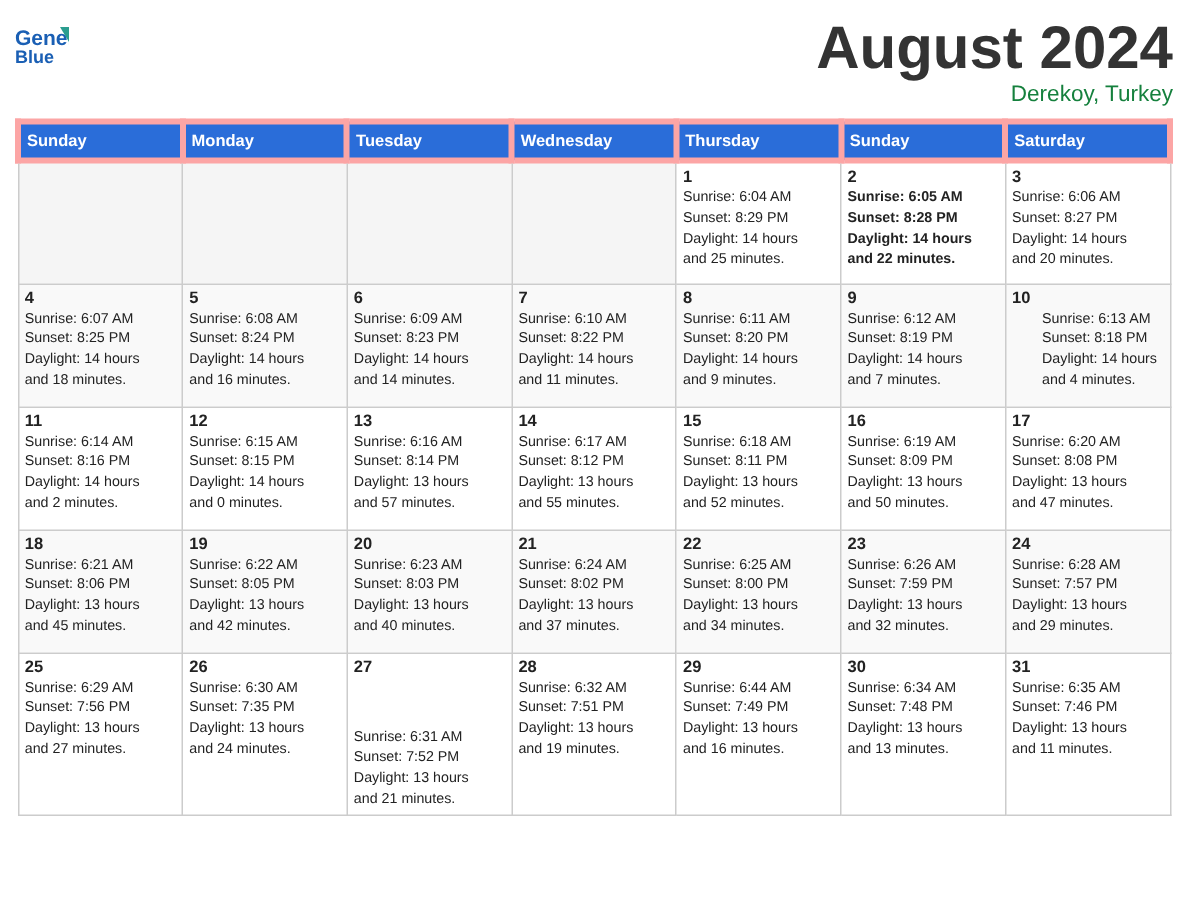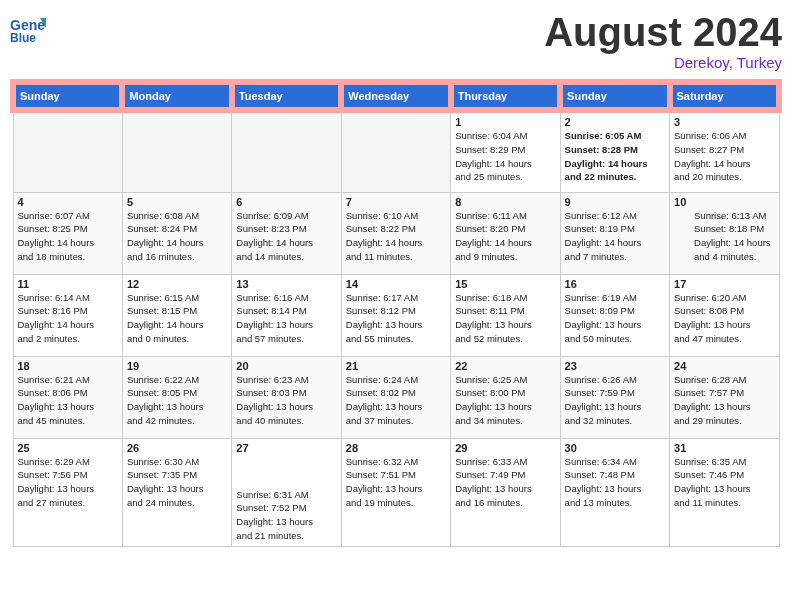--- a/index.html
+++ b/index.html
@@ -7,25 +7,25 @@
     
     .page { width: 792px; height: 612px; background: #fff; padding: 10px; }
     
     .header { display: flex; justify-content: space-between; align-items: flex-start; margin-bottom: 8px; }
     
     .logo { display: flex; align-items: center; }
     .logo-icon { width: 36px; height: 36px; margin-right: 4px; position: relative; }
     
     .title-block { text-align: right; }
     .month-year { font-size: 40px; font-weight: bold; color: #333; line-height: 1.1; }
-    .location { font-size: 15px; color: #6d28d9; }
+    .location { font-size: 15px; color: #15803d; }
     
     table { width: 100%; border-collapse: collapse; table-layout: fixed; }
     
-    th { background: #2a6dd9; color: #fff; font-size: 11px; font-weight: bold; padding: 5px 4px; text-align: left; border: 6px solid #fca5a5; }
+    th { background: #2a6dd9; color: #fff; font-size: 11px; font-weight: bold; padding: 5px 4px; text-align: left; border: 4px solid #fca5a5; }
     
     td { border: 1px solid #ccc; vertical-align: top; padding: 3px 4px; font-size: 9.5px; color: #222; height: 82px; }
     
     td.empty { background: #f5f5f5; }
     td.has-data { background: #fff; }
     tr:nth-child(even) td.has-data { background: #f9f9f9; }
     
     .day-num { font-weight: bold; font-size: 11px; display: block; margin-bottom: 1px; }
     .day-info { line-height: 1.45; }
   </style>
@@ -266,21 +266,21 @@
           </td>
           <td class="has-data">
             <span class="day-num">28</span>
             <div class="day-info" style="white-space: pre-line;">Sunrise: 6:32 AM
 Sunset: 7:51 PM
 Daylight: 13 hours
 and 19 minutes.</div>
           </td>
           <td class="has-data">
             <span class="day-num">29</span>
-            <div class="day-info" style="white-space: pre-line;">Sunrise: 6:33 AM
+            <div class="day-info" style="white-space: pre-line;">Sunrise: 6:44 AM
 Sunset: 7:49 PM
 Daylight: 13 hours
 and 16 minutes.</div>
           </td>
           <td class="has-data">
             <span class="day-num">30</span>
             <div class="day-info" style="white-space: pre-line;">Sunrise: 6:34 AM
 Sunset: 7:48 PM
 Daylight: 13 hours
 and 13 minutes.</div>

